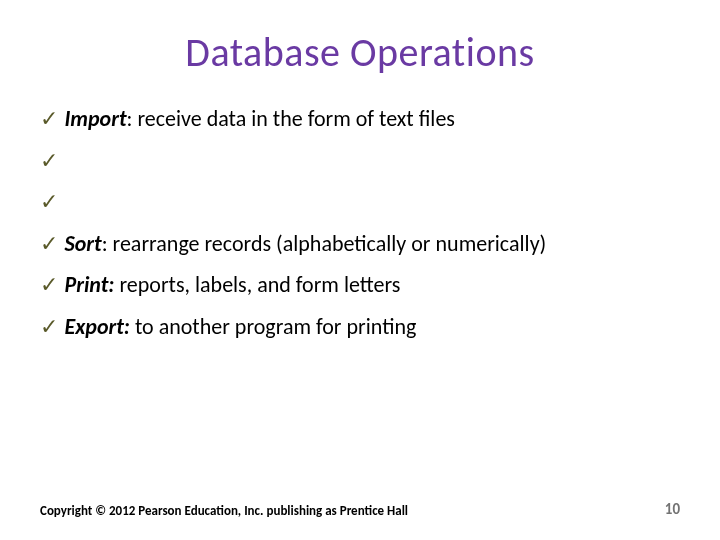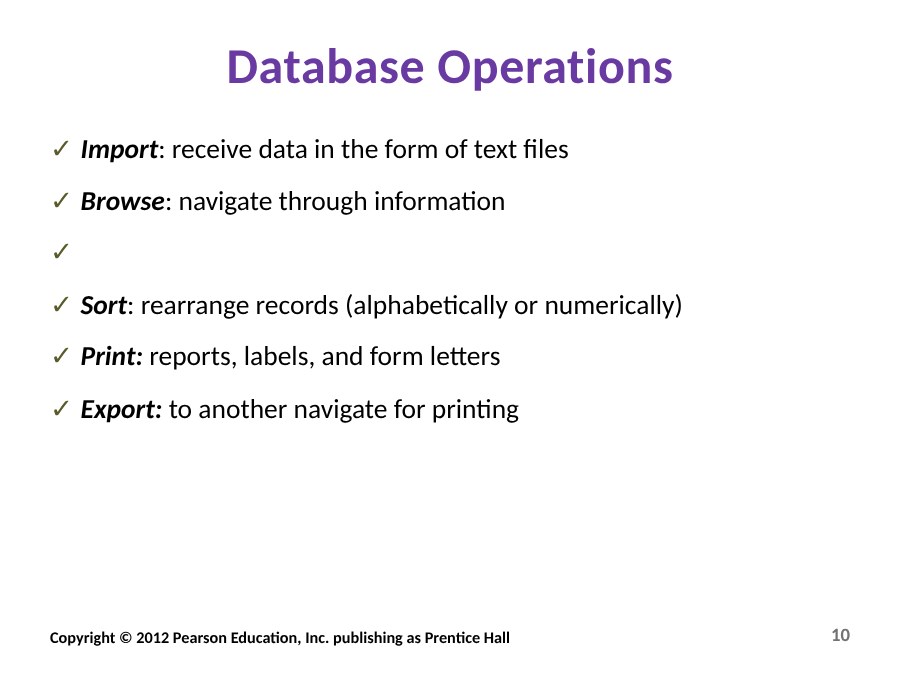--- a/index.html
+++ b/index.html
@@ -13,21 +13,21 @@
   }
   .slide {
     width: 100%;
     height: 100%;
     padding: 28px 40px 0 40px;
     position: relative;
   }
   .title {
     text-align: center;
     font-size: 40px;
-    font-weight: 700;
+    font-weight: 400;
     color: #6a3aa3;
     margin-bottom: 28px;
     letter-spacing: 0.5px;
   }
   .list {
     list-style: none;
     padding-left: 0;
   }
   .list li {
     display: flex;
@@ -80,43 +80,40 @@
 
   <ul class="list">
     <li>
       <span class="check">✓</span>
       <span>
         <span class="term">Import</span><span>: </span><span class="desc">receive data in the form of text files</span>
       </span>
     </li>
     <li>
       <span class="check">✓</span>
-      <span>
-        <span class="term">Browse</span><span>: </span><span class="desc">navigate through information</span>
-      </span>
     </li>
     <li>
       <span class="check">✓</span>
     </li>
     <li>
       <span class="check">✓</span>
       <span>
         <span class="term">Sort</span><span>: </span><span class="desc">rearrange records (alphabetically or numerically)</span>
       </span>
     </li>
     <li>
       <span class="check">✓</span>
       <span>
         <span class="term">Print:</span><span> </span><span class="desc">reports, labels, and form letters</span>
       </span>
     </li>
     <li>
       <span class="check">✓</span>
       <span>
-        <span class="term">Export:</span><span> </span><span class="desc">to another navigate for printing</span>
+        <span class="term">Export:</span><span> </span><span class="desc">to another program for printing</span>
       </span>
     </li>
   </ul>
 
   <div class="footer">
     <div class="copyright">Copyright © 2012 Pearson Education, Inc. publishing as Prentice Hall</div>
     <div class="pagenum">10</div>
   </div>
 </div>
 

